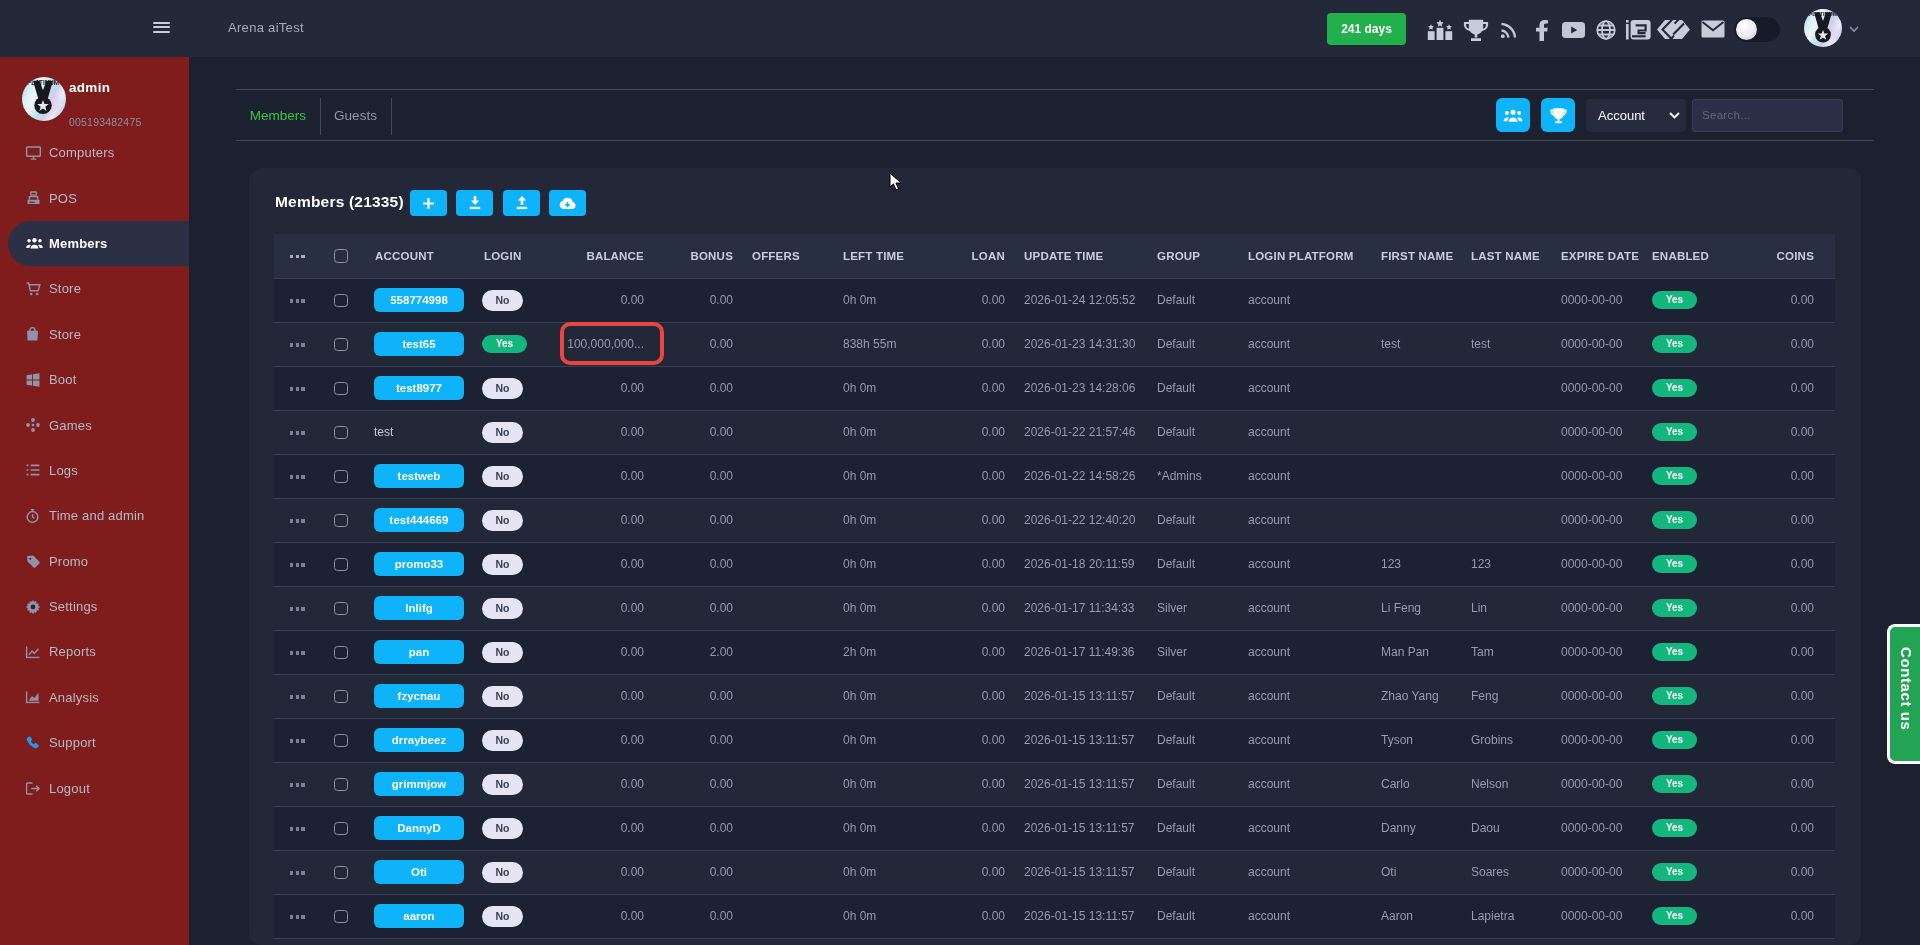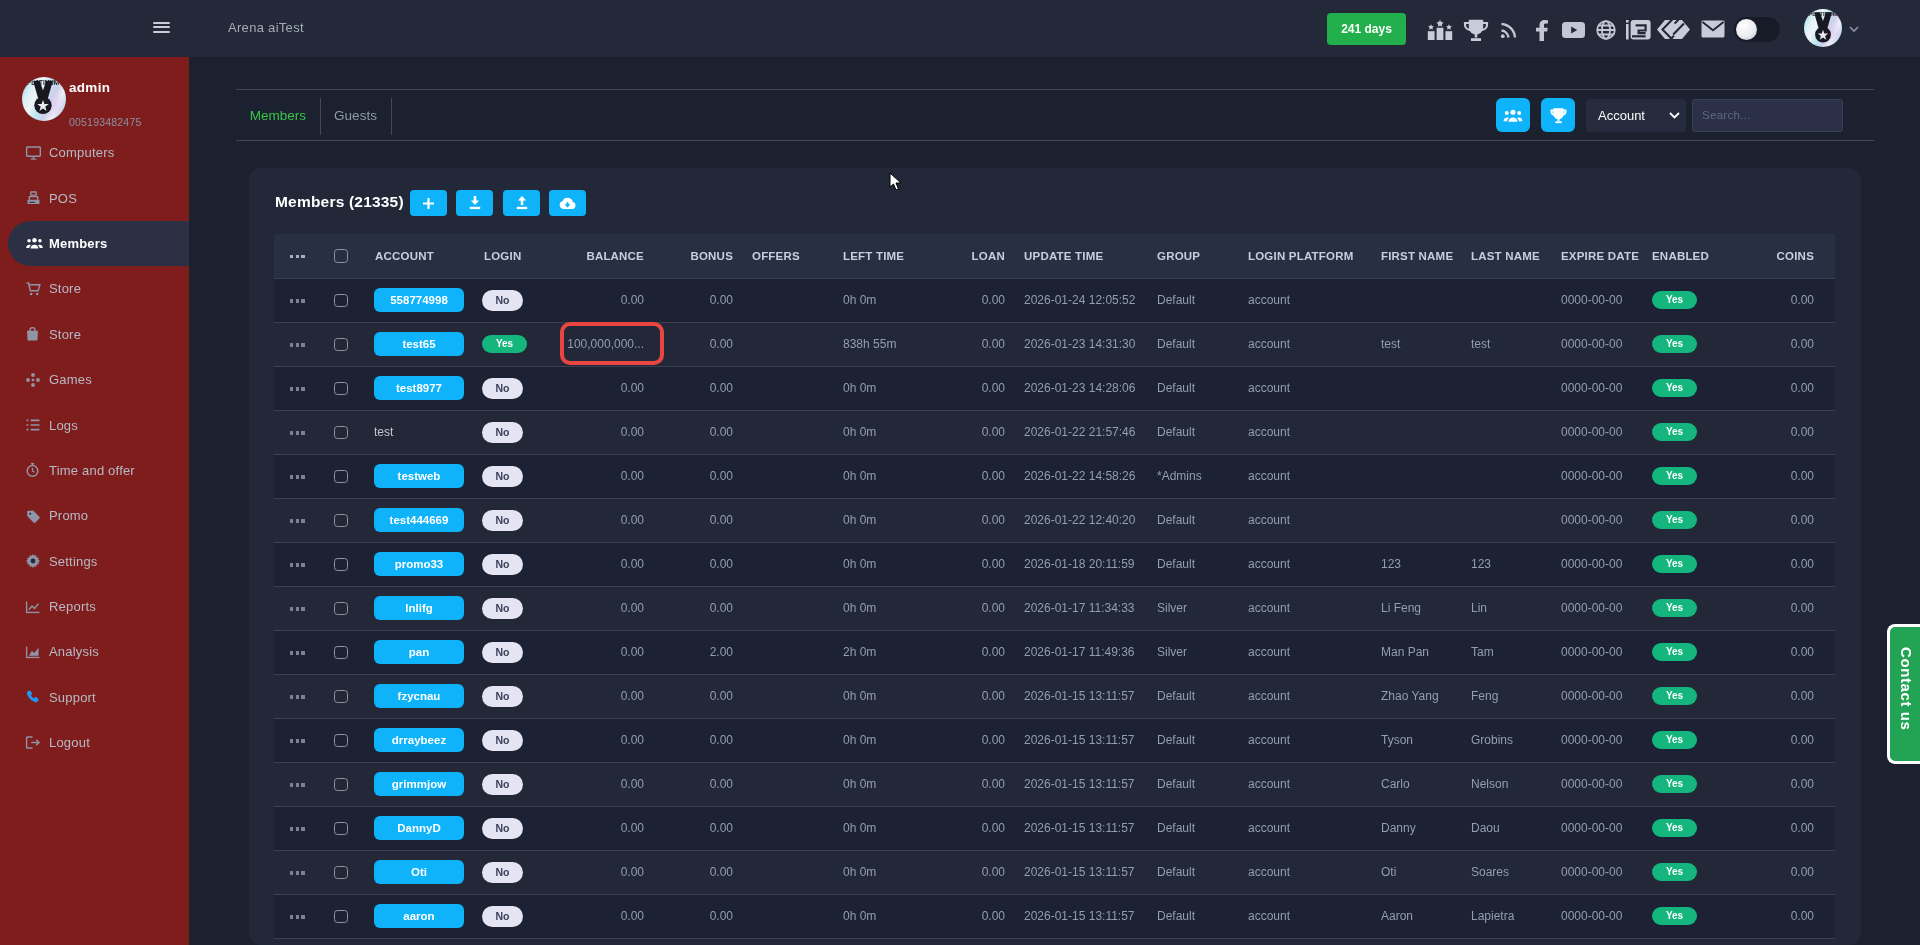--- a/index.html
+++ b/index.html
@@ -188,20 +188,26 @@
       </div>
       <div class="mitem">
         <svg width="15" height="16" viewBox="0 0 15 16">
           <path d="M1.5 4.5h12l-.7 10.5H2.2z" fill="#9094a6"></path>
           <path d="M4.8 6.5V3.8a2.7 2.7 0 015.4 0v2.7" fill="none" stroke="#9094a6" stroke-width="1.5"></path>
         </svg>
         <span>Store</span>
       </div>
       <div class="mitem">
         <svg width="16" height="16" viewBox="0 0 16 16">
+          <path d="M1 2.8l6-.9v5.6H1zM8 1.7l7-1v6.8H8zM1 8.5h6v5.6l-6-.9zM8 8.5h7v6.8l-7-1z" fill="#9094a6"></path>
+        </svg>
+        <span>Boot</span>
+      </div>
+      <div class="mitem">
+        <svg width="16" height="16" viewBox="0 0 16 16">
           <circle cx="8" cy="2.6" r="2.1" fill="#9094a6"></circle>
           <circle cx="8" cy="13.4" r="2.1" fill="#9094a6"></circle>
           <circle cx="2.6" cy="8" r="2.1" fill="#9094a6"></circle>
           <circle cx="13.4" cy="8" r="2.1" fill="#9094a6"></circle>
           <rect x="6.7" y="6.7" width="2.6" height="2.6" fill="#9094a6"></rect>
         </svg>
         <span>Games</span>
       </div>
       <div class="mitem">
         <svg width="16" height="14" viewBox="0 0 16 14">
@@ -212,21 +218,21 @@
         </svg>
         <span>Logs</span>
       </div>
       <div class="mitem">
         <svg width="15" height="16" viewBox="0 0 15 16">
           <circle cx="7.5" cy="9" r="5.8" fill="none" stroke="#9094a6" stroke-width="1.6"></circle>
           <path d="M7.5 5.8V9l2.2 1.5" fill="none" stroke="#9094a6" stroke-width="1.4"></path>
           <path d="M5.8 1h3.4" stroke="#9094a6" stroke-width="1.6"></path>
           <path d="M7.5 1v2" stroke="#9094a6" stroke-width="1.6"></path>
         </svg>
-        <span>Time and offer</span>
+        <span>Time and admin</span>
       </div>
       <div class="mitem">
         <svg width="16" height="16" viewBox="0 0 16 16">
           <path d="M1.5 2.5l.4 5.9 6.7 6.6a1.4 1.4 0 002 0l4.3-4.3a1.4 1.4 0 000-2L8.2 2 1.5 2.5z" fill="#9094a6"></path>
           <circle cx="5" cy="5.6" r="1.1" fill="#232939"></circle>
         </svg>
         <span>Promo</span>
       </div>
       <div class="mitem">
         <svg width="16" height="16" viewBox="0 0 16 16">

